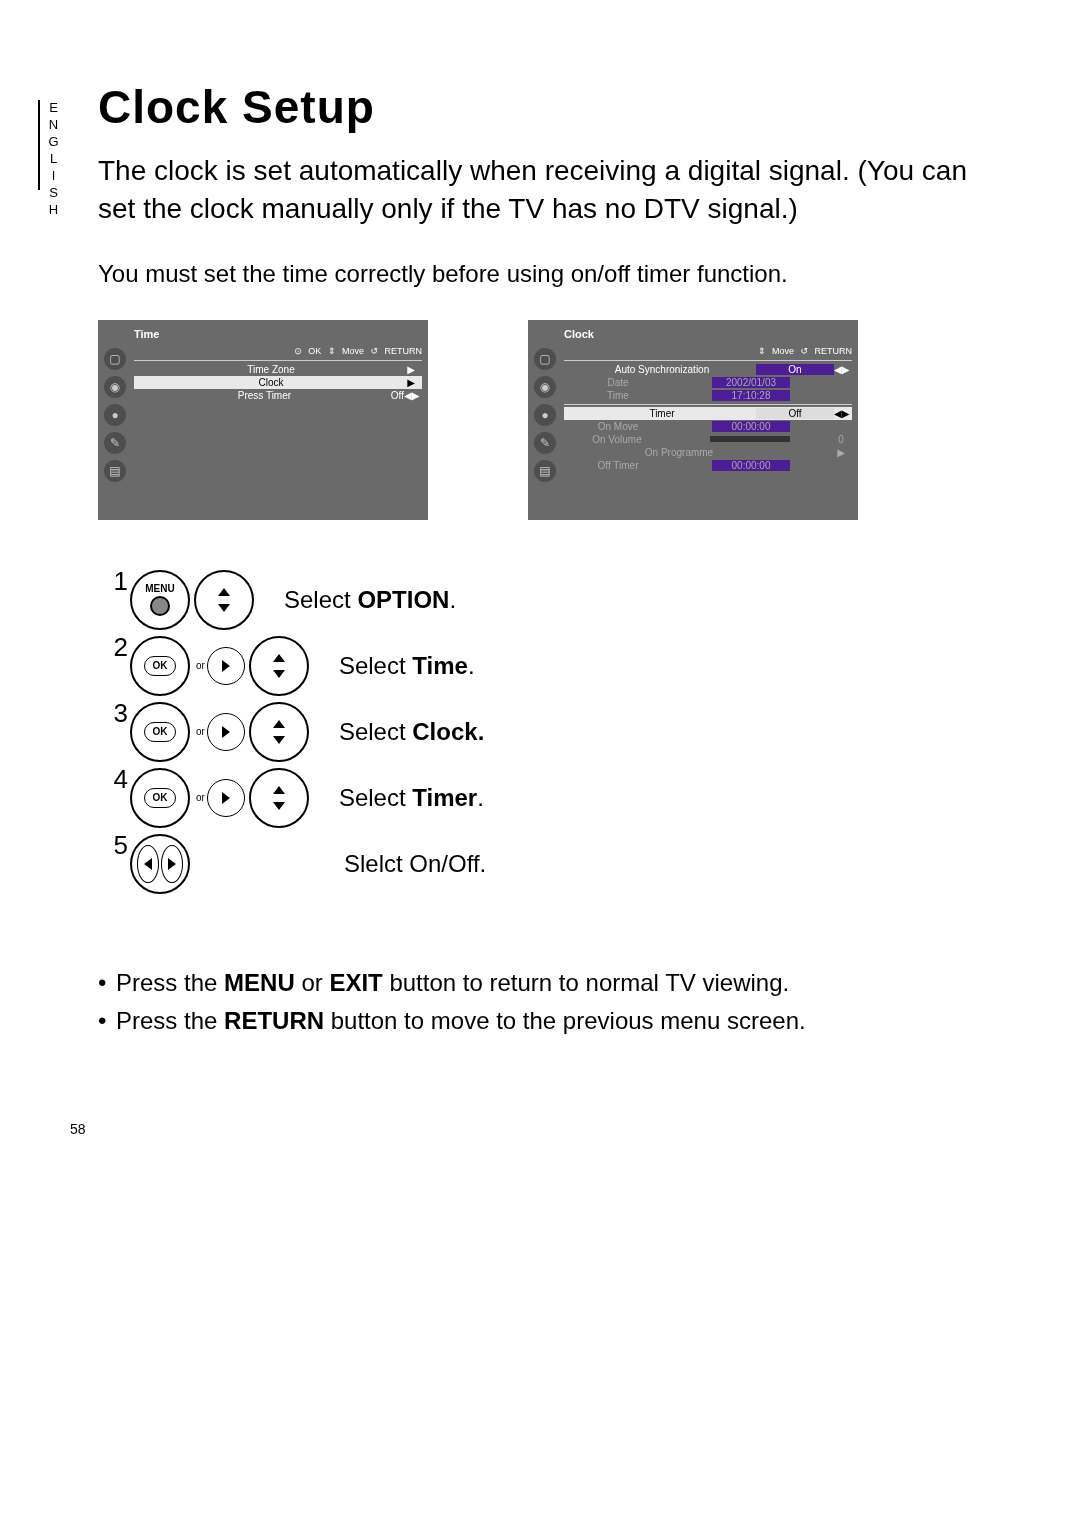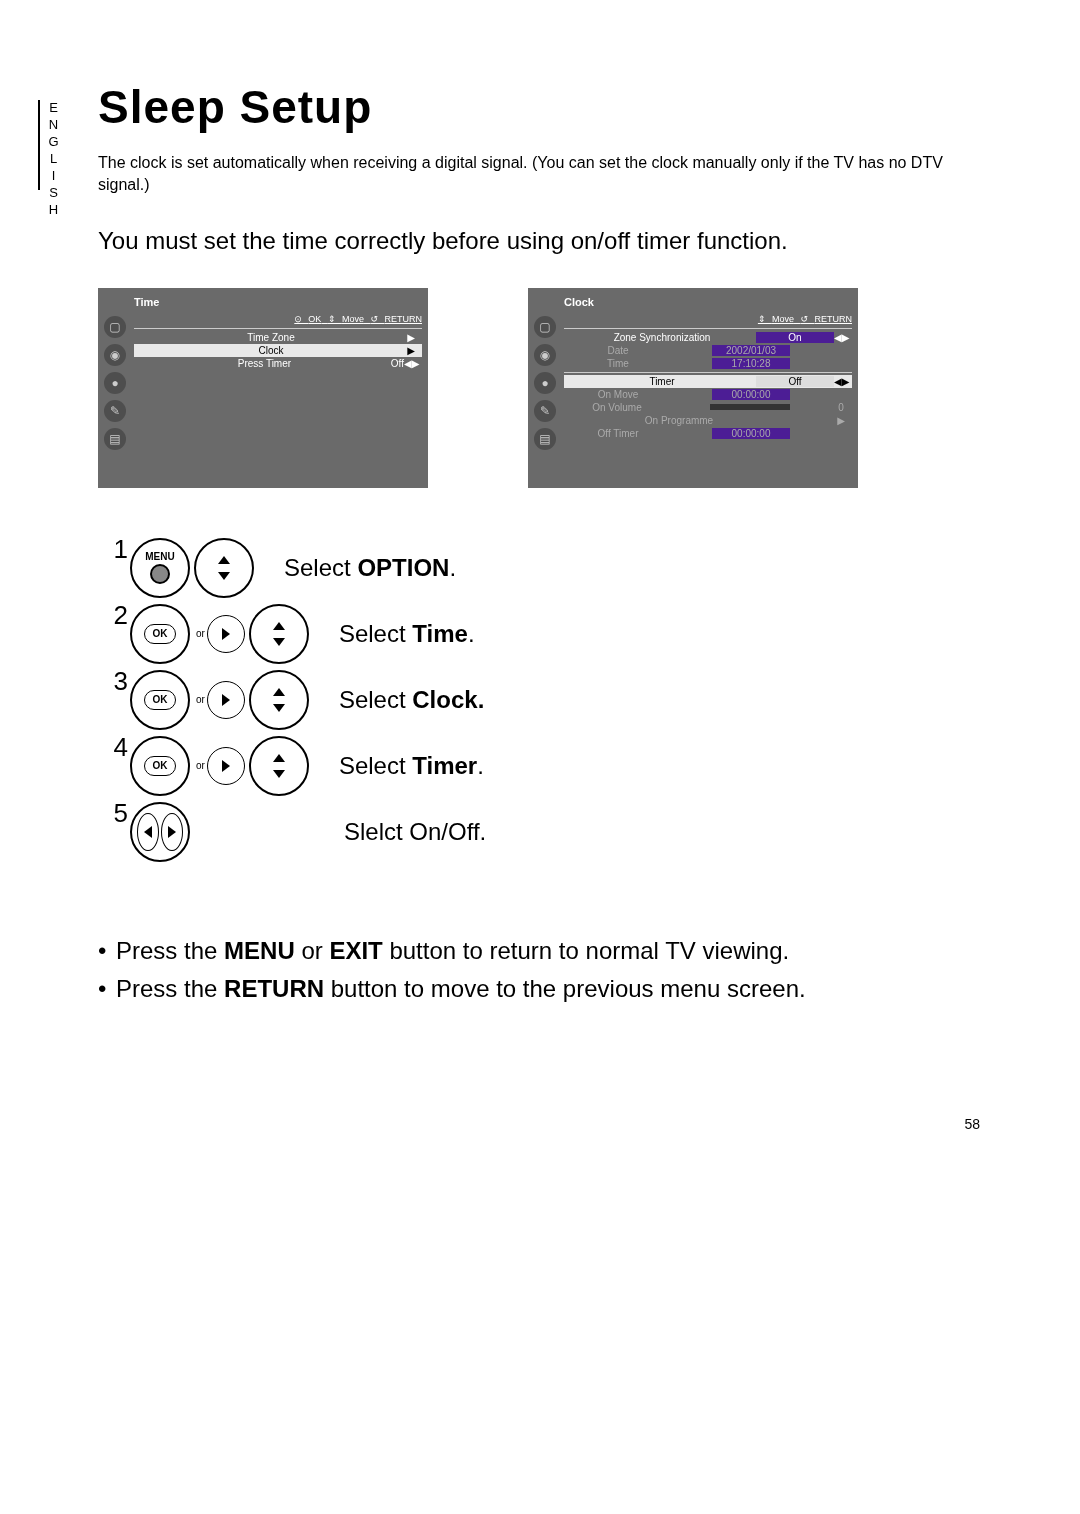--- a/index.html
+++ b/index.html
@@ -32,21 +32,21 @@
     font-size: 46px;
     margin: 0 0 18px 0;
     font-weight: bold;
     letter-spacing: 1px;
     padding-left: 28px;
   }
   .content {
     padding-left: 28px;
   }
   p.intro {
-    font-size: 16px;
+    font-size: 28px;
     line-height: 1.35;
     margin: 0 0 30px 0;
   }
   p.subintro {
     font-size: 24px;
     line-height: 1.35;
     margin: 0 0 30px 0;
   }
 
   
@@ -88,21 +88,20 @@
   .tv-menu .menu-title {
     font-weight: bold;
     padding: 2px 0 4px 0;
     font-size: 11px;
   }
   .tv-menu .hint-bar {
     text-align: right;
     font-size: 9px;
     padding: 2px 0;
     word-spacing: 4px;
-    text-decoration: underline;
   }
   .tv-menu hr {
     border: none;
     border-top: 1px solid #ccc;
     margin: 2px 0;
   }
   .mrow {
     display: flex;
     align-items: center;
     justify-content: space-between;
@@ -186,32 +185,32 @@
     position: relative;
   }
   ul.notes li::before {
     content: "•";
     position: absolute;
     left: 0;
     font-size: 24px;
   }
 
   .page-num {
-    text-align: right;
+    text-align: left;
     font-size: 14px;
-    margin-top: 108px;
+    margin-top: 80px;
   }
 </style>
 </head>
 <body>
 
 <div class="page">
   <div class="lang-tab">ENGLISH</div>
 
-  <h1 class="title">Sleep Setup</h1>
+  <h1 class="title">Clock Setup</h1>
 
   <div class="content">
 
     <p class="intro">The clock is set automatically when receiving a digital signal. (You can set the clock manually only if the TV has no DTV signal.)</p>
     <p class="subintro">You must set the time correctly before using on/off timer function.</p>
 
     <div class="menus-row">
 
       <div class="tv-menu">
         <div class="icons-col">
@@ -251,21 +250,21 @@
           <div class="m-icon">✎</div>
           <div class="m-icon">▤</div>
         </div>
         <div class="menu-title">Clock</div>
         <div class="hint-bar">
           <span>⇕ <span>Move</span></span>
           <span>↺ <span>RETURN</span></span>
         </div>
         <hr>
         <div class="mrow">
-          <span class="label">Zone Synchronization</span>
+          <span class="label">Auto Synchronization</span>
           <span class="valbox">On</span>
           <span class="arrow">◀▶</span>
         </div>
         <div class="mrow dim">
           <span class="label">Date</span>
           <span class="valbox">2002/01/03</span>
           <span class="arrow"></span>
         </div>
         <div class="mrow dim">
           <span class="label">Time</span>

